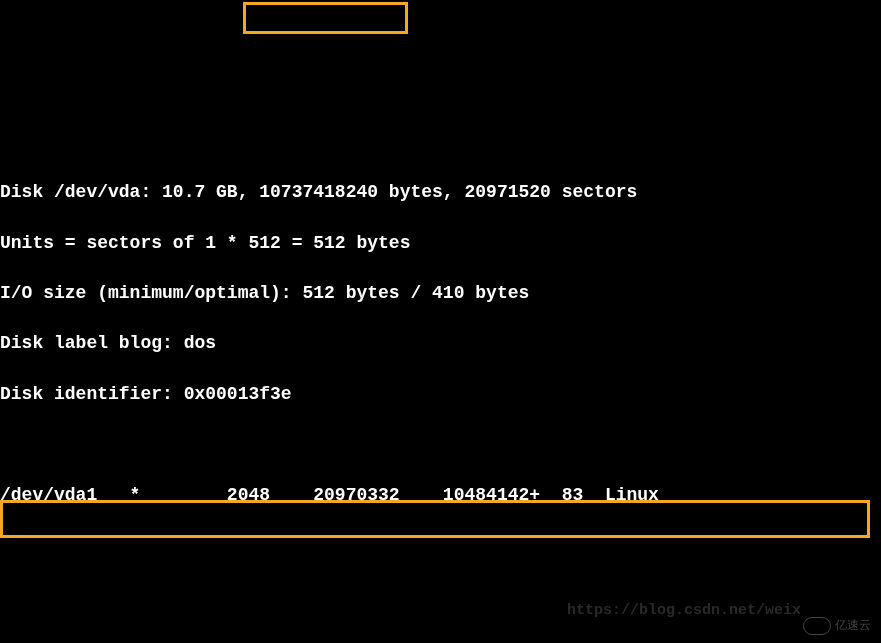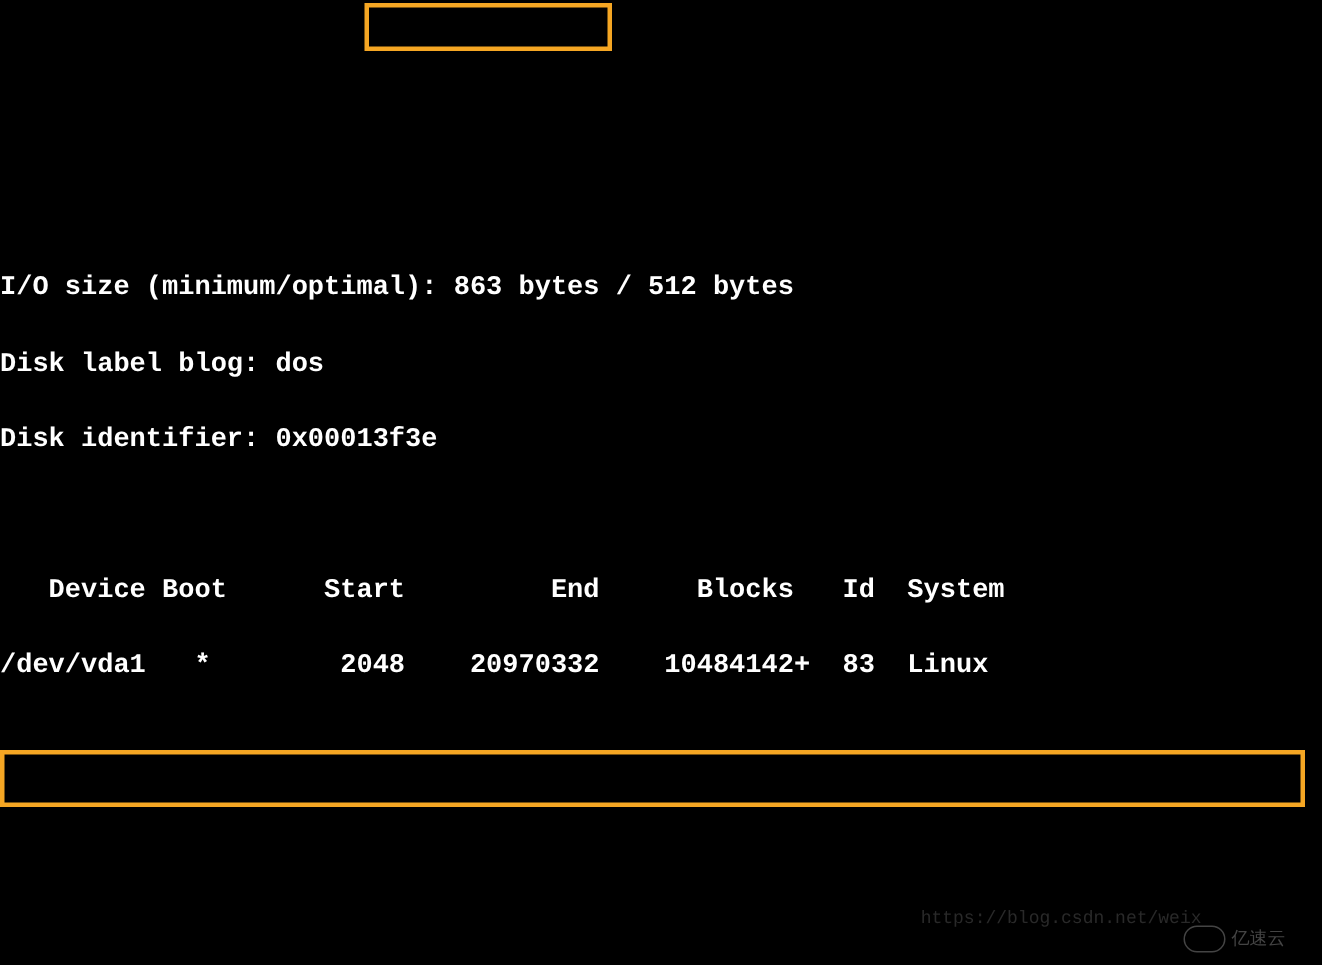--- a/index.html
+++ b/index.html
@@ -33,21 +33,21 @@
       position: absolute;
       border: 3px solid #f5a623;
       top: 500px;
       left: 0px;
       width: 870px;
       height: 38px;
       pointer-events: none;
     }
     .watermark {
       position: absolute;
-      right: 24px;
+      right: 10px;
       bottom: 8px;
       opacity: 0.5;
       display: flex;
       align-items: center;
       gap: 4px;
       margin-top: 12px;
     }
     .watermark-cloud {
       width: 28px;
       height: 18px;
@@ -58,37 +58,38 @@
     .watermark-text {
       color: #888;
       font-size: 12px;
       font-weight: normal;
     }
     .watermark-sub {
       position: absolute;
       right: 80px;
       bottom: 22px;
       color: #666;
-      font-size: 12px;
-      font-weight: normal;
+      font-size: 15px;
+      font-weight: bold;
       opacity: 0.4;
     }
   </style>
 </head>
 <body>
 
 
 
 <div class="terminal">
 <span class="line"> </span>
-<span class="line">I/O size (minimum/optimal): 863 bytes / 512 bytes</span>
+<span class="line">Disk /dev/vda: 10.7 GB, 10737418240 bytes, 20971520 sectors</span>
+<span class="line">Units = sectors of 1 * 512 = 512 bytes</span>
+<span class="line">I/O size (minimum/optimal): 512 bytes / 410 bytes</span>
 <span class="line">Disk label blog: dos</span>
 <span class="line">Disk identifier: 0x00013f3e</span>
 <span class="line"> </span>
-<span class="line">   Device Boot      Start         End      Blocks   Id  System</span>
 <span class="line">/dev/vda1   *        2048    20970332    10484142+  83  Linux</span>
 
 
 
 
 
 
 
 
 

